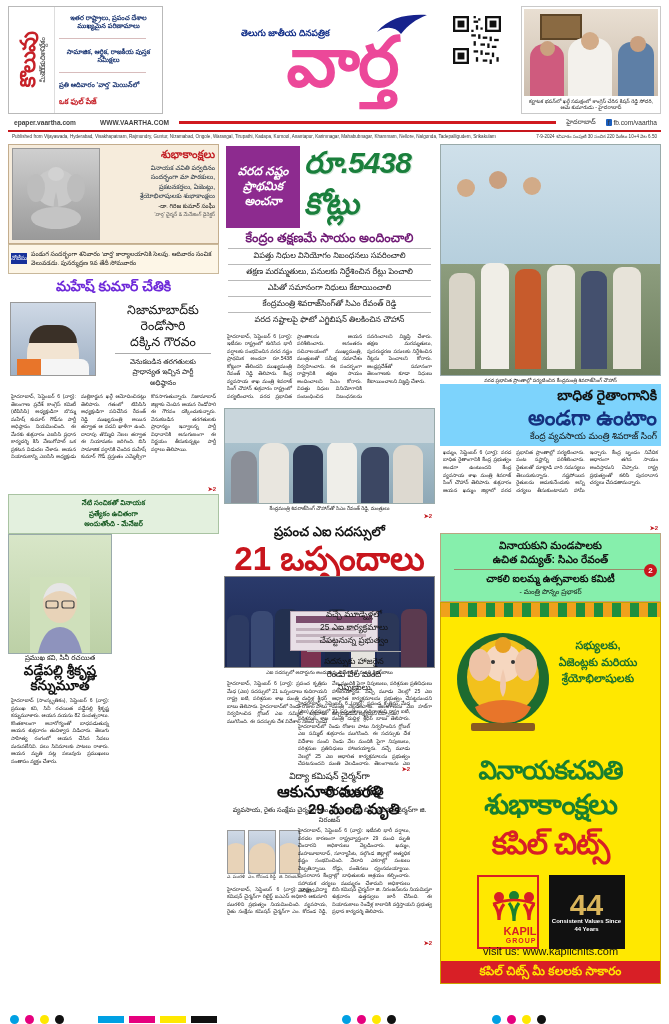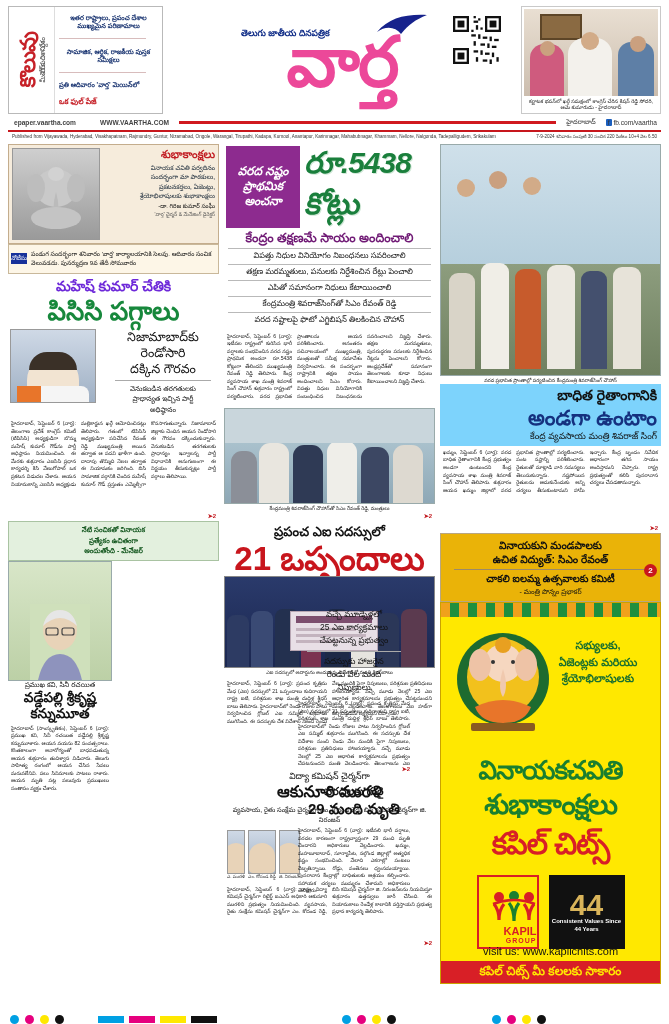--- a/index.html
+++ b/index.html
@@ -145,21 +145,21 @@
   .cheque-photo { height:92px; background:linear-gradient(#2a3a6b,#1b2750); position:relative; overflow:hidden; border:1px solid #888;}
   .cq { position:absolute; left:52%; top:46%; width:88px; height:40px; background:#e8dfe6; border:1px solid #b7a6b3; transform:translate(-50%,-20%);}
   .cq .bar { position:absolute; top:4px; left:5px; right:5px; height:7px; background:#7c4e6e;}
   .cq .l { position:absolute; left:5px; height:3px; background:#c3b3be;}
 
   .rightnote { text-align:center; padding:3px 4px;}
   .rightnote .a { font-size:8.5px; line-height:1.55; color:#111;}
   .rightnote hr { border:0; border-top:1px solid #aaa; margin:3px 8px;}
 
   
-  .green-box { background:#eab308; border:1px solid #b9a681; text-align:center; padding:4px 3px; position:relative;}
+  .green-box { background:#86efac; border:1px solid #b9a681; text-align:center; padding:4px 3px; position:relative;}
   .gb1 { font-size:10.5px; font-weight:bold; color:#111; line-height:1.35;}
   .gb-hr { border:0; border-top:1px solid #9b8a6a; margin:3px 10px;}
   .gb2 { font-size:10px; font-weight:bold; color:#111;}
   .gb3 { font-size:7px; color:#111; margin-top:1px;}
   .page-bubble { position:absolute; right:3px; top:30px; width:13px; height:13px; border-radius:50%; background:#c8161d; color:#fff; font-size:8px; font-weight:bold; display:flex; align-items:center; justify-content:center;}
 
   
   .ad { background:#ffe800; border:1px solid #caa200; position:relative; height:382px; overflow:hidden;}
   .ad-bunting { height:14px; background:repeating-linear-gradient(90deg,#f0a11c 0 9px,#1e8f3e 9px 18px); }
   .ad-body { position:relative; height:258px;}
@@ -330,21 +330,20 @@
         </div>
       </div>
 
       <div class="notice">
         <div class="notice-badge">నోటీసు</div>
         <div class="notice-txt">పండుగ సందర్భంగా శనివారం 'వార్త' కార్యాలయానికి సెలవు. ఆదివారం సంచిక వెలువడదు. పునర్ముద్రణ 9వ తేదీ సోమవారం</div>
       </div>
 
       <div class="lead-head">
         <div class="lead-kicker">మహేష్ కుమార్ చేతికి</div>
-        <div class="lead-title">పిసిసి పగ్గాలు</div>
       </div>
 
       <div class="lead-body">
         <div class="lead-photo">
           <div class="face">
               <div class="hair"></div>
               <div class="shirt"></div>
               <div class="shawl"></div>
             </div>
         </div>

